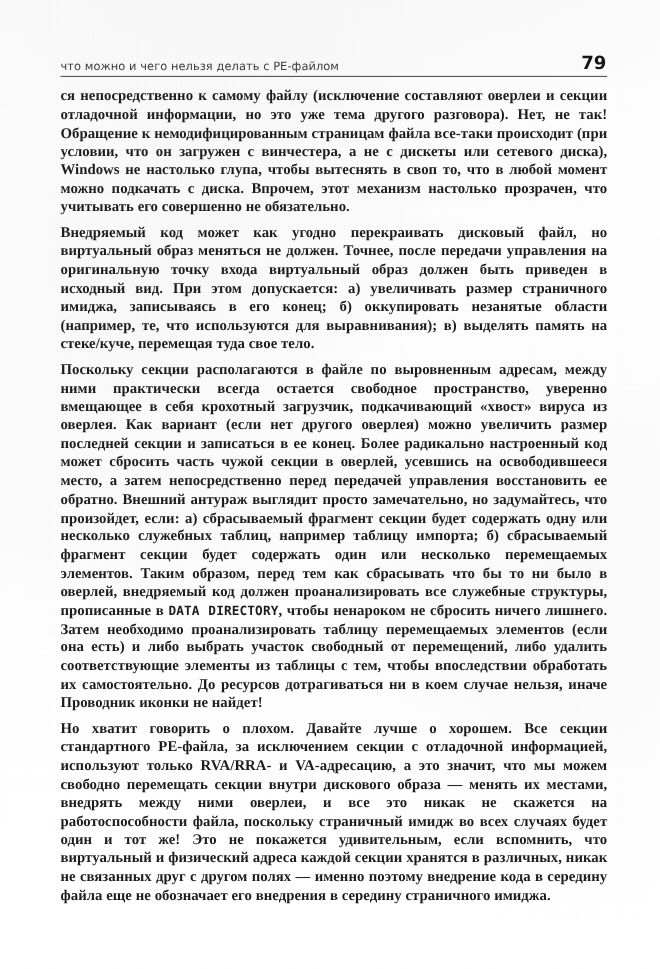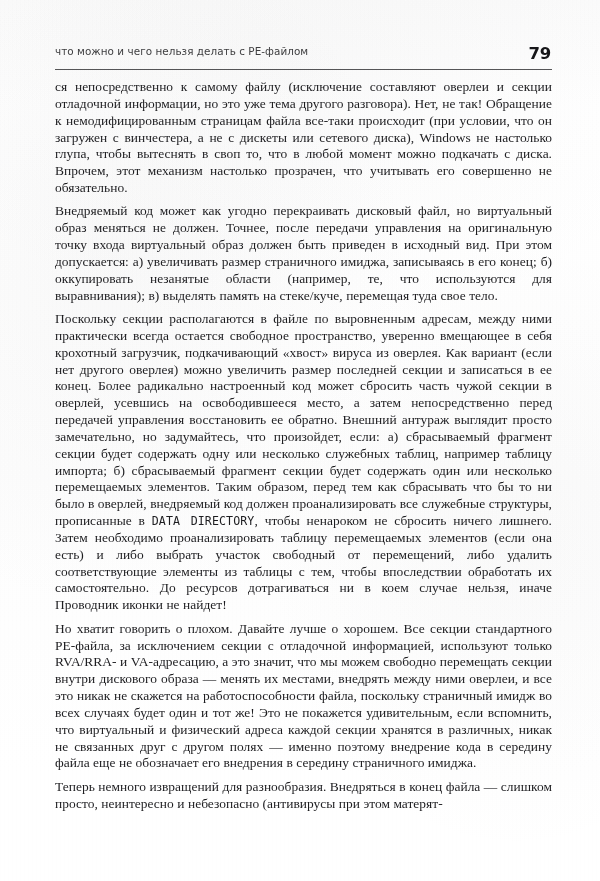--- a/index.html
+++ b/index.html
@@ -34,20 +34,21 @@
   }
 
   
   #header {
     position: absolute;
     left: 55px;
     top: 46px;
     width: 496px;
     height: 20px;
     display: flex;
+    align-items: flex-end;
     justify-content: space-between;
   }
 
   #header-title {
     font-family: "DejaVu Sans", "Liberation Sans", sans-serif;
     font-size: 10.4px;
     letter-spacing: 0.05px;
     color: #2f2f31;
     line-height: 1;
     white-space: nowrap;
@@ -85,20 +86,21 @@
   p.para {
     margin: 0 0 6.5px 0;
     font-size: 13.45px;
     line-height: 16.85px;
     color: #1d1d20;
     text-align: justify;
     text-justify: inter-word;
     word-spacing: 0.1px;
     letter-spacing: 0.02px;
     hyphens: manual;
+    font-weight: bold;
   }
 
   p.para:last-child {
     margin-bottom: 0;
   }
 
   code.mono {
     font-family: "DejaVu Sans Mono", "Liberation Mono", monospace;
     font-size: 11.6px;
     letter-spacing: 0.1px;
@@ -121,18 +123,17 @@
   <div id="column">
 
     <p class="para">ся непосредственно к самому файлу (исключение составляют оверлеи и секции отладочной информации, но это уже тема другого разговора). Нет, не так! Обращение к немодифицированным страницам файла все-таки происходит (при условии, что он загружен с винчестера, а не с дискеты или сетевого диска), Windows не настолько глупа, чтобы вытеснять в своп то, что в любой момент можно подкачать с диска. Впрочем, этот механизм настолько прозрачен, что учитывать его совершенно не обязательно.</p>
 
     <p class="para">Внедряемый код может как угодно перекраивать дисковый файл, но виртуальный образ меняться не должен. Точнее, после передачи управления на оригинальную точку входа виртуальный образ должен быть приведен в исходный вид. При этом допускается: а) увеличивать размер страничного имиджа, записываясь в его конец; б) оккупировать незанятые области (например, те, что используются для выравнивания); в) выделять память на стеке/куче, перемещая туда свое тело.</p>
 
     <p class="para"><span>Поскольку секции располагаются в файле по выровненным адресам, между ними практически всегда остается свободное пространство, уверенно вмещающее в себя крохотный загрузчик, подкачивающий «хвост» вируса из оверлея. Как вариант (если нет другого оверлея) можно увеличить размер последней секции и записаться в ее конец. Более радикально настроенный код может сбросить часть чужой секции в оверлей, усевшись на освободившееся место, а затем непосредственно перед передачей управления восстановить ее обратно. Внешний антураж выглядит просто замечательно, но задумайтесь, что произойдет, если: а) сбрасываемый фрагмент секции будет содержать одну или несколько служебных таблиц, например таблицу импорта; б) сбрасываемый фрагмент секции будет содержать один или несколько перемещаемых элементов. Таким образом, перед тем как сбрасывать что бы то ни было в оверлей, внедряемый код должен проанализировать все служебные структуры, прописанные в </span><code class="mono">DATA DIRECTORY</code><span>, чтобы ненароком не сбросить ничего лишнего. Затем необходимо проанализировать таблицу перемещаемых элементов (если она есть) и либо выбрать участок свободный от перемещений, либо удалить соответствующие элементы из таблицы с тем, чтобы впоследствии обработать их самостоятельно. До ресурсов дотрагиваться ни в коем случае нельзя, иначе Проводник иконки не найдет!</span></p>
 
     <p class="para">Но хватит говорить о плохом. Давайте лучше о хорошем. Все секции стандартного PE-файла, за исключением секции с отладочной информацией, используют только RVA/RRA- и VA-адресацию, а это значит, что мы можем свободно перемещать секции внутри дискового образа — менять их местами, внедрять между ними оверлеи, и все это никак не скажется на работоспособности файла, поскольку страничный имидж во всех случаях будет один и тот же! Это не покажется удивительным, если вспомнить, что виртуальный и физический адреса каждой секции хранятся в различных, никак не связанных друг с другом полях — именно поэтому внедрение кода в середину файла еще не обозначает его внедрения в середину страничного имиджа.</p>
 
-    <p class="para">Теперь немного извращений для разнообразия. Внедряться в конец файла — слишком просто, неинтересно и небезопасно (антивирусы при этом матерят-</p>
 
   </div>
 
   <div id="grain"></div>
 </div>
 
 </body></html>

